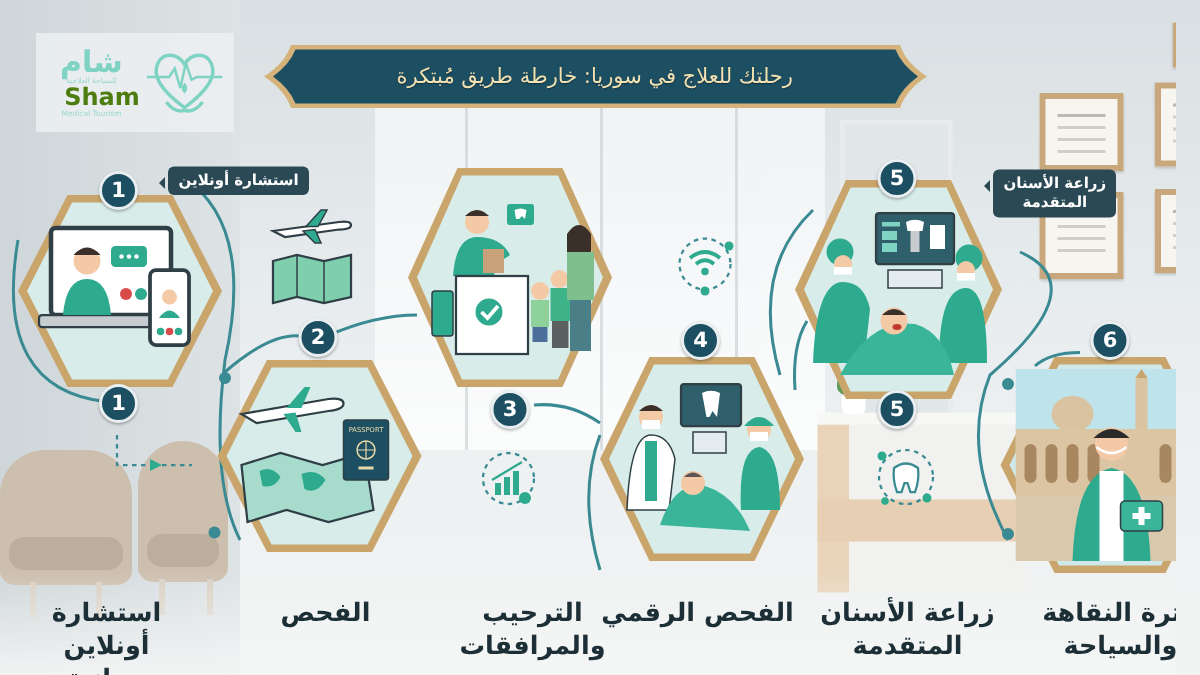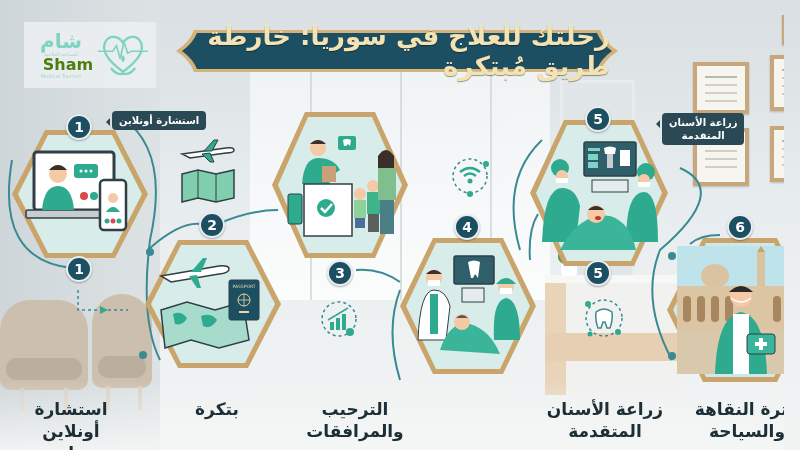--- a/index.html
+++ b/index.html
@@ -34,22 +34,22 @@
   .logo { position:absolute; left:24px; top:22px; width:132px; height:66px; background:rgba(236,240,242,.85); display:flex; align-items:center; padding:4px 6px; gap:4px; }
   .logo-text { display:flex; flex-direction:column; align-items:center; width:62px; }
   .logo-ar { font-size:20px; font-weight:bold; color:#7fd3c3; line-height:20px; direction:rtl; }
   .logo-sub { font-size:5px; color:#9bd9cd; line-height:6px; }
   .logo-en { font-size:16px; font-weight:bold; color:#4d7c0f; line-height:16px; font-family:"DejaVu Sans", sans-serif;margin-left:14px; }
   .logo-mark { width:58px; height:52px; }
 
   
   .title-banner { position:absolute; left:172px; top:26px; width:450px; height:50px; }
   .title-banner svg { position:absolute; left:0; top:0; }
-  .title-text { position:absolute; left:0; right:12px; top:0; height:50px; display:flex; align-items:center; justify-content:center;
-    color:#f3e2b3; font-size:26px; font-weight:bold; direction:rtl; text-shadow:0 1px 1px rgba(0,0,0,.4); }
+  .title-text { position:absolute; left:0; right:1px; top:0; height:50px; display:flex; align-items:center; justify-content:center;
+    color:#f3e2b3; font-size:14px; font-weight:normal; direction:rtl; text-shadow:0 1px 1px rgba(0,0,0,.4); }
 
   
   .connectors { position:absolute; left:0; top:0; width:800px; height:450px; pointer-events:none; }
 
   
   .hex { position:absolute; }
   .hex svg.hexbg { position:absolute; left:0; top:0; }
   .hex .scene { position:absolute; }
   .badge { position:absolute; width:26px; height:26px; border-radius:50%; background:#1d4f63; border:2px solid #e9eef0;
     color:#fff; font-size:14px; font-weight:bold; display:flex; align-items:center; justify-content:center; box-shadow:0 1px 2px rgba(0,0,0,.3); }
@@ -353,27 +353,28 @@
         <rect x="78" y="96" width="12" height="4" fill="#fff"></rect>
     </svg>
     <div class="badge" style="left:62px;top:-22px;">6</div>
   </div>
 
   <div class="label" style="left:6px;">
     <div>استشارة أونلاين</div>
     <div>مجانية</div>
   </div>
   <div class="label" style="left:152px;">
-    <div>بتكرة</div>
+    <div>الفحص</div>
   </div>
   <div class="label" style="left:290px;">
     <div>الترحيب</div>
     <div>والمرافقات</div>
   </div>
   <div class="label" style="left:400px;">
+    <div>الفحص الرقمي</div>
   </div>
   <div class="label" style="left:540px;">
     <div>زراعة الأسنان</div>
     <div>المتقدمة</div>
   </div>
   <div class="label" style="left:682px;">
     <div>فترة النقاهة</div>
     <div>والسياحة</div>
   </div>
 

